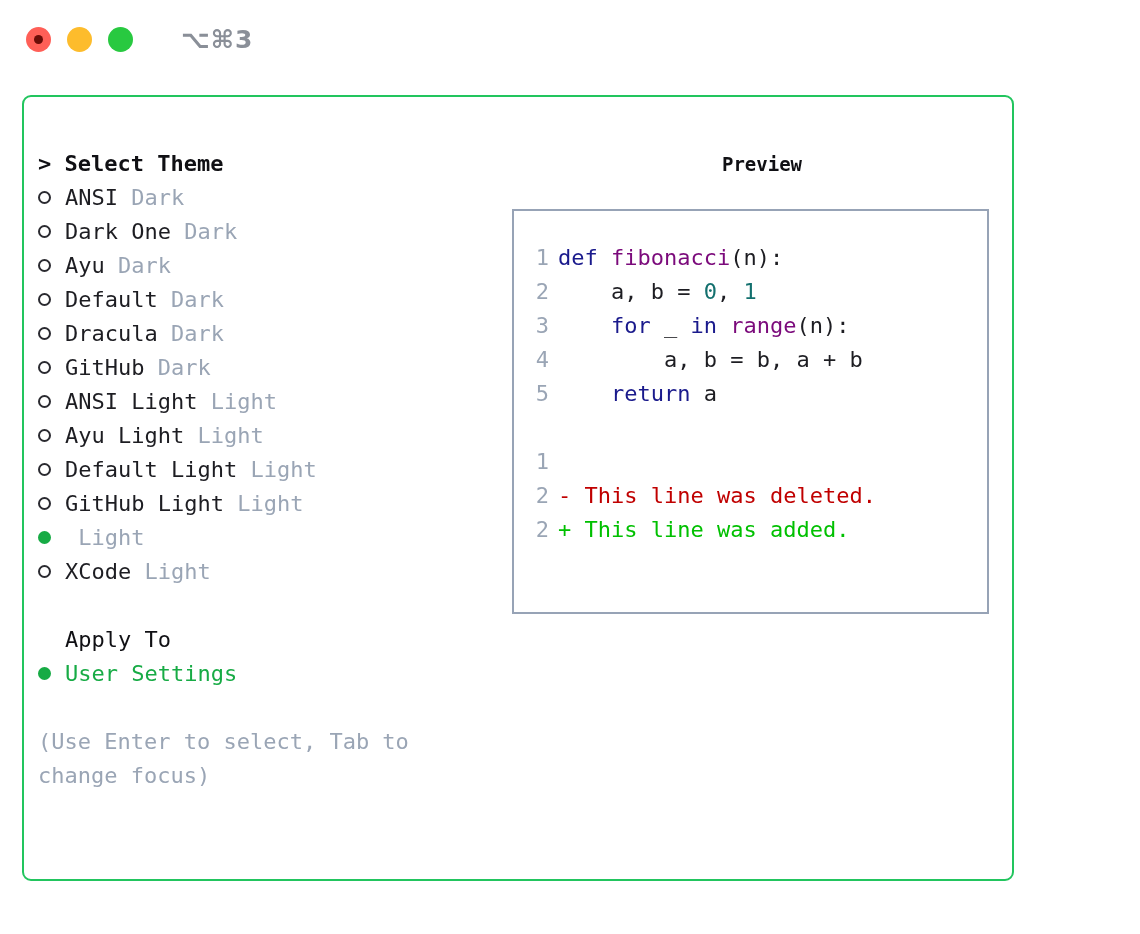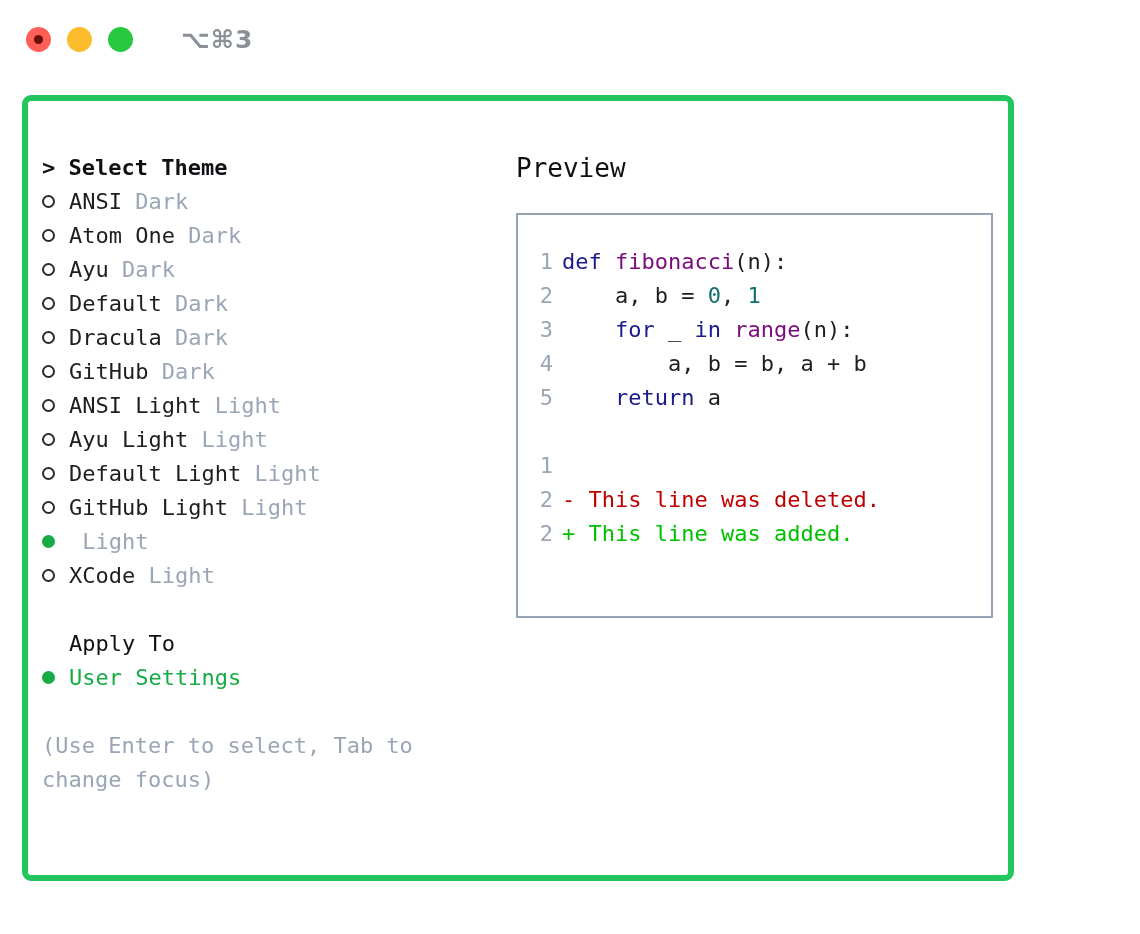--- a/index.html
+++ b/index.html
@@ -45,21 +45,21 @@
     font-weight: 700;
     color: #8a8f98;
     letter-spacing: 1px;
   }
 
   
   .card {
     position: absolute;
     left: 22px; top: 95px;
     width: 992px; height: 786px;
-    border: 6px solid #22c55e;
+    border: 2px solid #22c55e;
     border-radius: 9px;
     background: #ffffff;
   }
   .card-inner {
     position: absolute;
     left: 0; top: 0;
     width: 100%; height: 100%;
     display: flex;
   }
 
@@ -117,24 +117,25 @@
     color: #9aa5b5;
     width: 405px;
   }
 
   
   .right-col {
     flex: 1;
     padding: 50px 0 0 18px;
   }
   .preview-title {
-    font-size: 26px;
-    font-weight: 400;
+    font-size: 19px;
+    font-weight: 700;
     color: #101014;
     line-height: 34px;
+    text-align: center;
   }
   .preview-box {
     margin-top: 28px;
     width: 477px;
     height: 405px;
     border: 2px solid #97a3b6;
     background: #ffffff;
     padding: 30px 0 0 10px;
   }
   .code-line {
@@ -177,21 +178,21 @@
     <span class="shortcut">⌥⌘3</span>
   </div>
 
   <div class="card">
     <div class="card-inner">
 
       <div class="left-col">
         <div class="section-head">&gt; Select Theme</div>
         <ul class="opt-list" id="theme-list">
             <li class="opt"><span class="bullet"><span class="dot"></span></span><span class="opt-label">ANSI</span><span> </span><span class="opt-tag">Dark</span></li>
-            <li class="opt"><span class="bullet"><span class="dot"></span></span><span class="opt-label">Atom One</span><span> </span><span class="opt-tag">Dark</span></li>
+            <li class="opt"><span class="bullet"><span class="dot"></span></span><span class="opt-label">Dark One</span><span> </span><span class="opt-tag">Dark</span></li>
             <li class="opt"><span class="bullet"><span class="dot"></span></span><span class="opt-label">Ayu</span><span> </span><span class="opt-tag">Dark</span></li>
             <li class="opt"><span class="bullet"><span class="dot"></span></span><span class="opt-label">Default</span><span> </span><span class="opt-tag">Dark</span></li>
             <li class="opt"><span class="bullet"><span class="dot"></span></span><span class="opt-label">Dracula</span><span> </span><span class="opt-tag">Dark</span></li>
             <li class="opt"><span class="bullet"><span class="dot"></span></span><span class="opt-label">GitHub</span><span> </span><span class="opt-tag">Dark</span></li>
             <li class="opt"><span class="bullet"><span class="dot"></span></span><span class="opt-label">ANSI Light</span><span> </span><span class="opt-tag">Light</span></li>
             <li class="opt"><span class="bullet"><span class="dot"></span></span><span class="opt-label">Ayu Light</span><span> </span><span class="opt-tag">Light</span></li>
             <li class="opt"><span class="bullet"><span class="dot"></span></span><span class="opt-label">Default Light</span><span> </span><span class="opt-tag">Light</span></li>
             <li class="opt"><span class="bullet"><span class="dot"></span></span><span class="opt-label">GitHub Light</span><span> </span><span class="opt-tag">Light</span></li>
             <li class="opt selected"><span class="bullet"><span class="dot"></span></span><span> </span><span class="opt-tag">Light</span></li>
             <li class="opt"><span class="bullet"><span class="dot"></span></span><span class="opt-label">XCode</span><span> </span><span class="opt-tag">Light</span></li>

